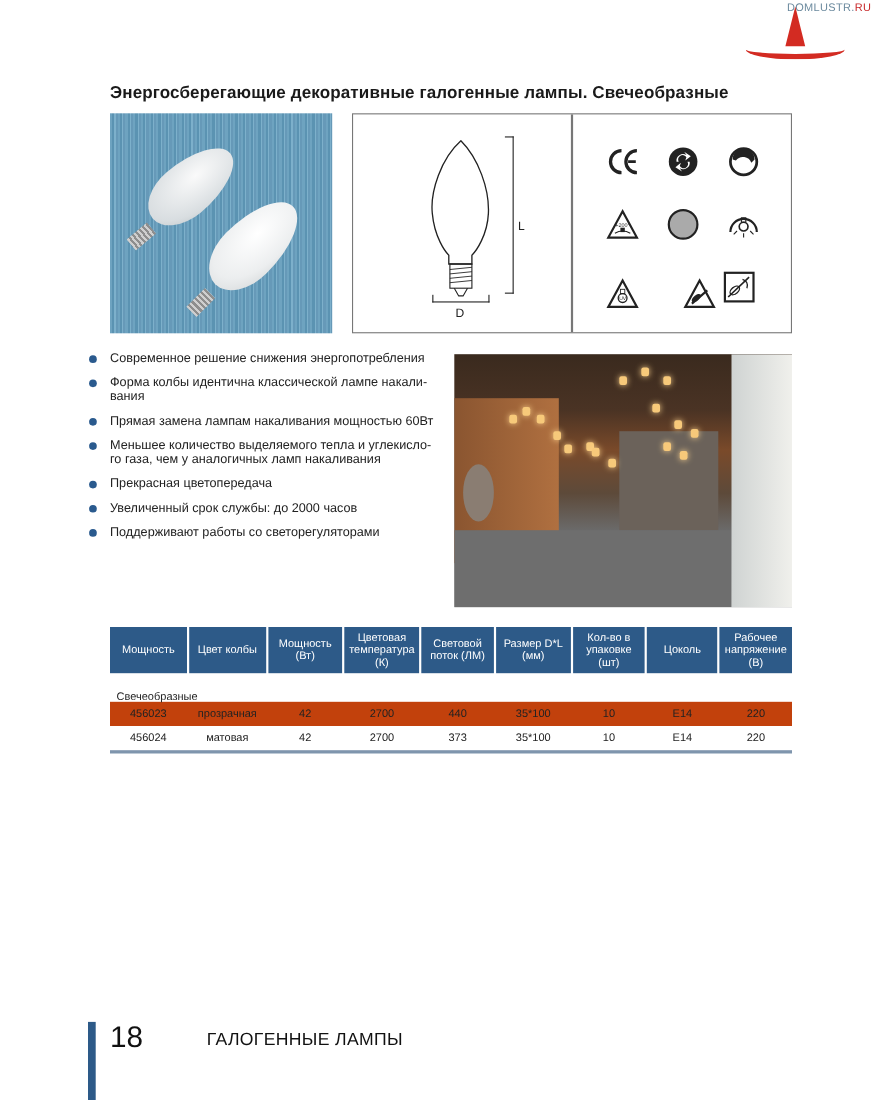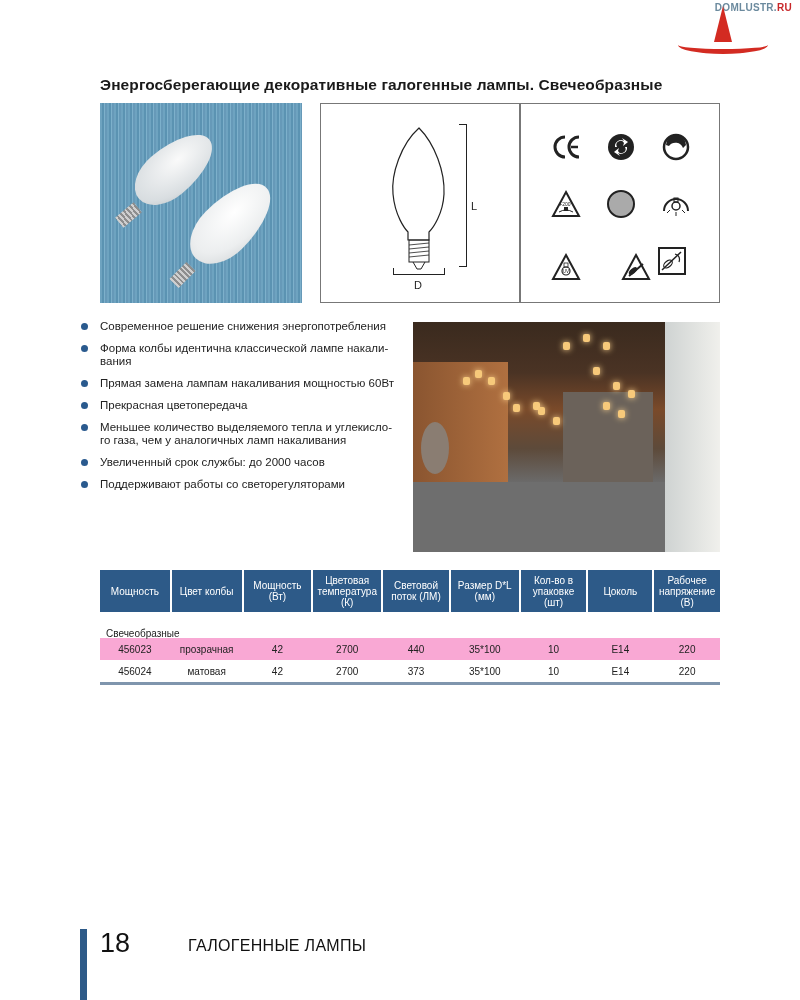--- a/index.html
+++ b/index.html
@@ -1,18 +1,18 @@
 <!DOCTYPE html>
 <html><head>
   <meta charset="utf-8">
   <style>
     * { margin:0; padding:0; box-sizing:border-box; }
     body { width:800px; height:1000px; background:#fff; font-family:"Liberation Sans", sans-serif; color:#222; position:relative; overflow:hidden; }
     .logo { position:absolute; left:648px; top:0; width:152px; height:58px; }
-    .logo-url { position:absolute; right:8px; top:2px; font-size:10px; font-weight:bold; color:#6b8a9e; letter-spacing:0.3px; }
+    .logo-url { position:absolute; right:8px; top:2px; font-size:10px; font-weight:normal; color:#6b8a9e; letter-spacing:0.3px; }
     .logo-url .ru { color:#c8282a; }
     .logo-pill { position:absolute; left:8px; top:13px; width:140px; height:24px; background:#d32b22; border-radius:12px; border:2px solid #f3b21c; }
     .logo-pill span { position:absolute; top:2px; color:#fff; font-weight:bold; font-size:15px; letter-spacing:0.5px; }
     .logo-pill .l1 { left:10px; }
     .logo-pill .l2 { left:78px; }
     .logo-arc { position:absolute; left:30px; top:36px; width:90px; height:18px; border-bottom:5px solid #d32b22; border-radius:0 0 50% 50%; }
     .logo-tower { position:absolute; left:66px; top:6px; width:0; height:0; border-left:9px solid transparent; border-right:9px solid transparent; border-bottom:36px solid #d32b22; }
 
     .title { position:absolute; left:100px; top:76px; font-size:15.5px; font-weight:bold; color:#1a1a1a; letter-spacing:0.1px; }
 
@@ -44,21 +44,21 @@
     .rest-stone { position:absolute; left:150px; top:70px; width:90px; height:90px; background:#6b625a; }
     .rest-plate { position:absolute; left:8px; top:100px; width:28px; height:52px; border-radius:50%; background:#8a7d72; }
     .rest-floor { position:absolute; left:0; bottom:0; width:252px; height:70px; background:#6e6e6e; }
     .lamp { position:absolute; width:7px; height:8px; background:#f7c97a; border-radius:2px; box-shadow:0 0 6px #ffd690; }
 
     .table { position:absolute; left:100px; top:570px; width:620px; border-collapse:separate; border-spacing:2px 0; }
     .thead { display:flex; gap:2px; }
     .th { background:#2d5a88; color:#fff; font-size:10px; text-align:center; display:flex; align-items:center; justify-content:center; height:42px; line-height:11px; padding:0 2px; }
     .row-section { font-size:10px; padding:16px 6px 6px; height:26px; color:#222; }
     .row { display:flex; gap:2px; height:22px; align-items:center; font-size:10px; }
-    .row.shaded { background:#f9a8d4; }
+    .row.shaded { background:#c2410c; }
     .td { text-align:center; }
     .table-bottom { height:3px; background:#7f95ad; }
 
     .footer-bar { position:absolute; left:80px; top:929px; width:7px; height:71px; background:#2d5a88; }
     .page-num { position:absolute; left:100px; top:928px; font-size:27px; color:#111; }
     .footer-title { position:absolute; left:188px; top:937px; font-size:16px; color:#111; letter-spacing:0.3px; }
   </style>
 </head>
 <body>
 
@@ -163,22 +163,22 @@
           <path d="M18 8 Q24 10 22 16" fill="none" stroke="#222" stroke-width="1.2"></path>
         </svg>
     </div>
   </div>
 </div>
 
 <ul class="bullets">
   <li>Современное решение снижения энергопотребления</li>
   <li>Форма колбы идентична классической лампе накали-вания</li>
   <li>Прямая замена лампам накаливания мощностью 60Вт</li>
+  <li>Меньшее количество выделяемого тепла и углекисло-го газа, чем у аналогичных ламп накаливания</li>
   <li>Прекрасная цветопередача</li>
-  <li>Меньшее количество выделяемого тепла и углекисло-го газа, чем у аналогичных ламп накаливания</li>
   <li>Увеличенный срок службы: до 2000 часов</li>
   <li>Поддерживают работы со светорегуляторами</li>
 </ul>
 
 <div class="photo-rest">
   <div class="rest-wall"></div>
   <div class="rest-stone"></div>
   <div class="rest-plate"></div>
   <div class="rest-floor"></div>
   <div class="rest-window"></div>

